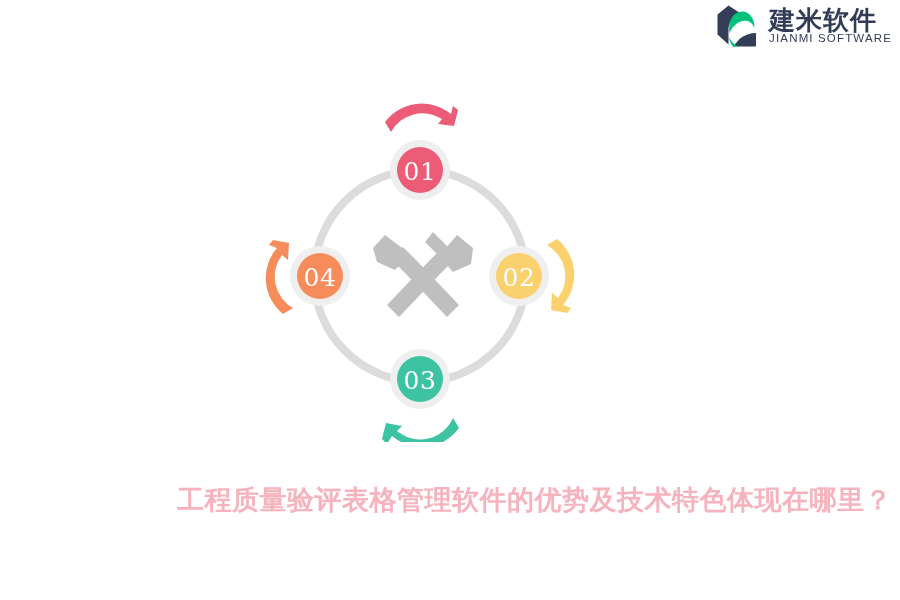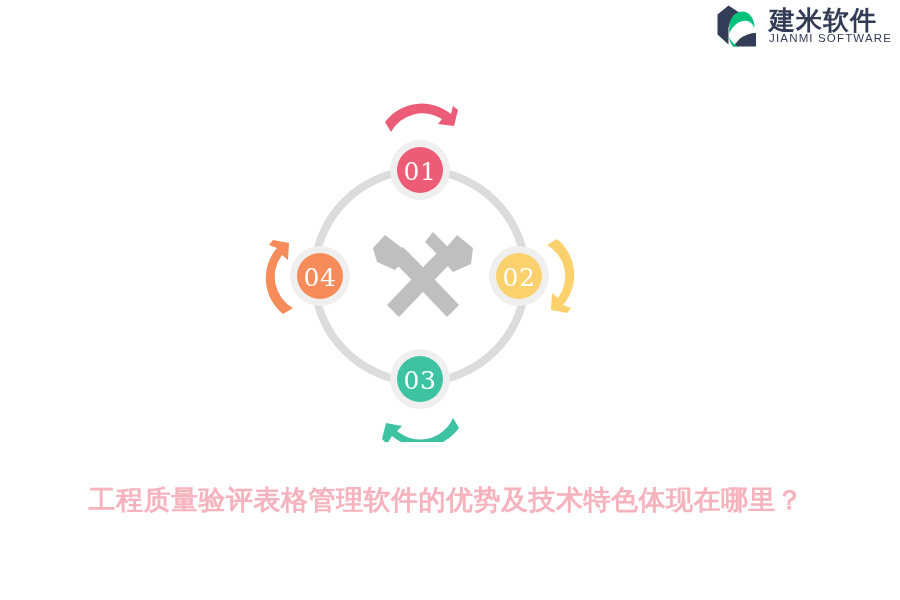--- a/index.html
+++ b/index.html
@@ -74,21 +74,21 @@
     dominant-baseline: central;
     letter-spacing: 0.5px;
   }
 
   
   .caption {
     position: absolute;
     left: 0;
     top: 482px;
     width: 892px;
-    text-align: center;
+    text-align: right;
     font-size: 27px;
     font-weight: bold;
     color: #f7b3bd;
     letter-spacing: 0.5px;
     font-family: "DejaVu Sans", "Liberation Sans", sans-serif;
     white-space: nowrap;
   }
 </style>
 </head>
 <body>

